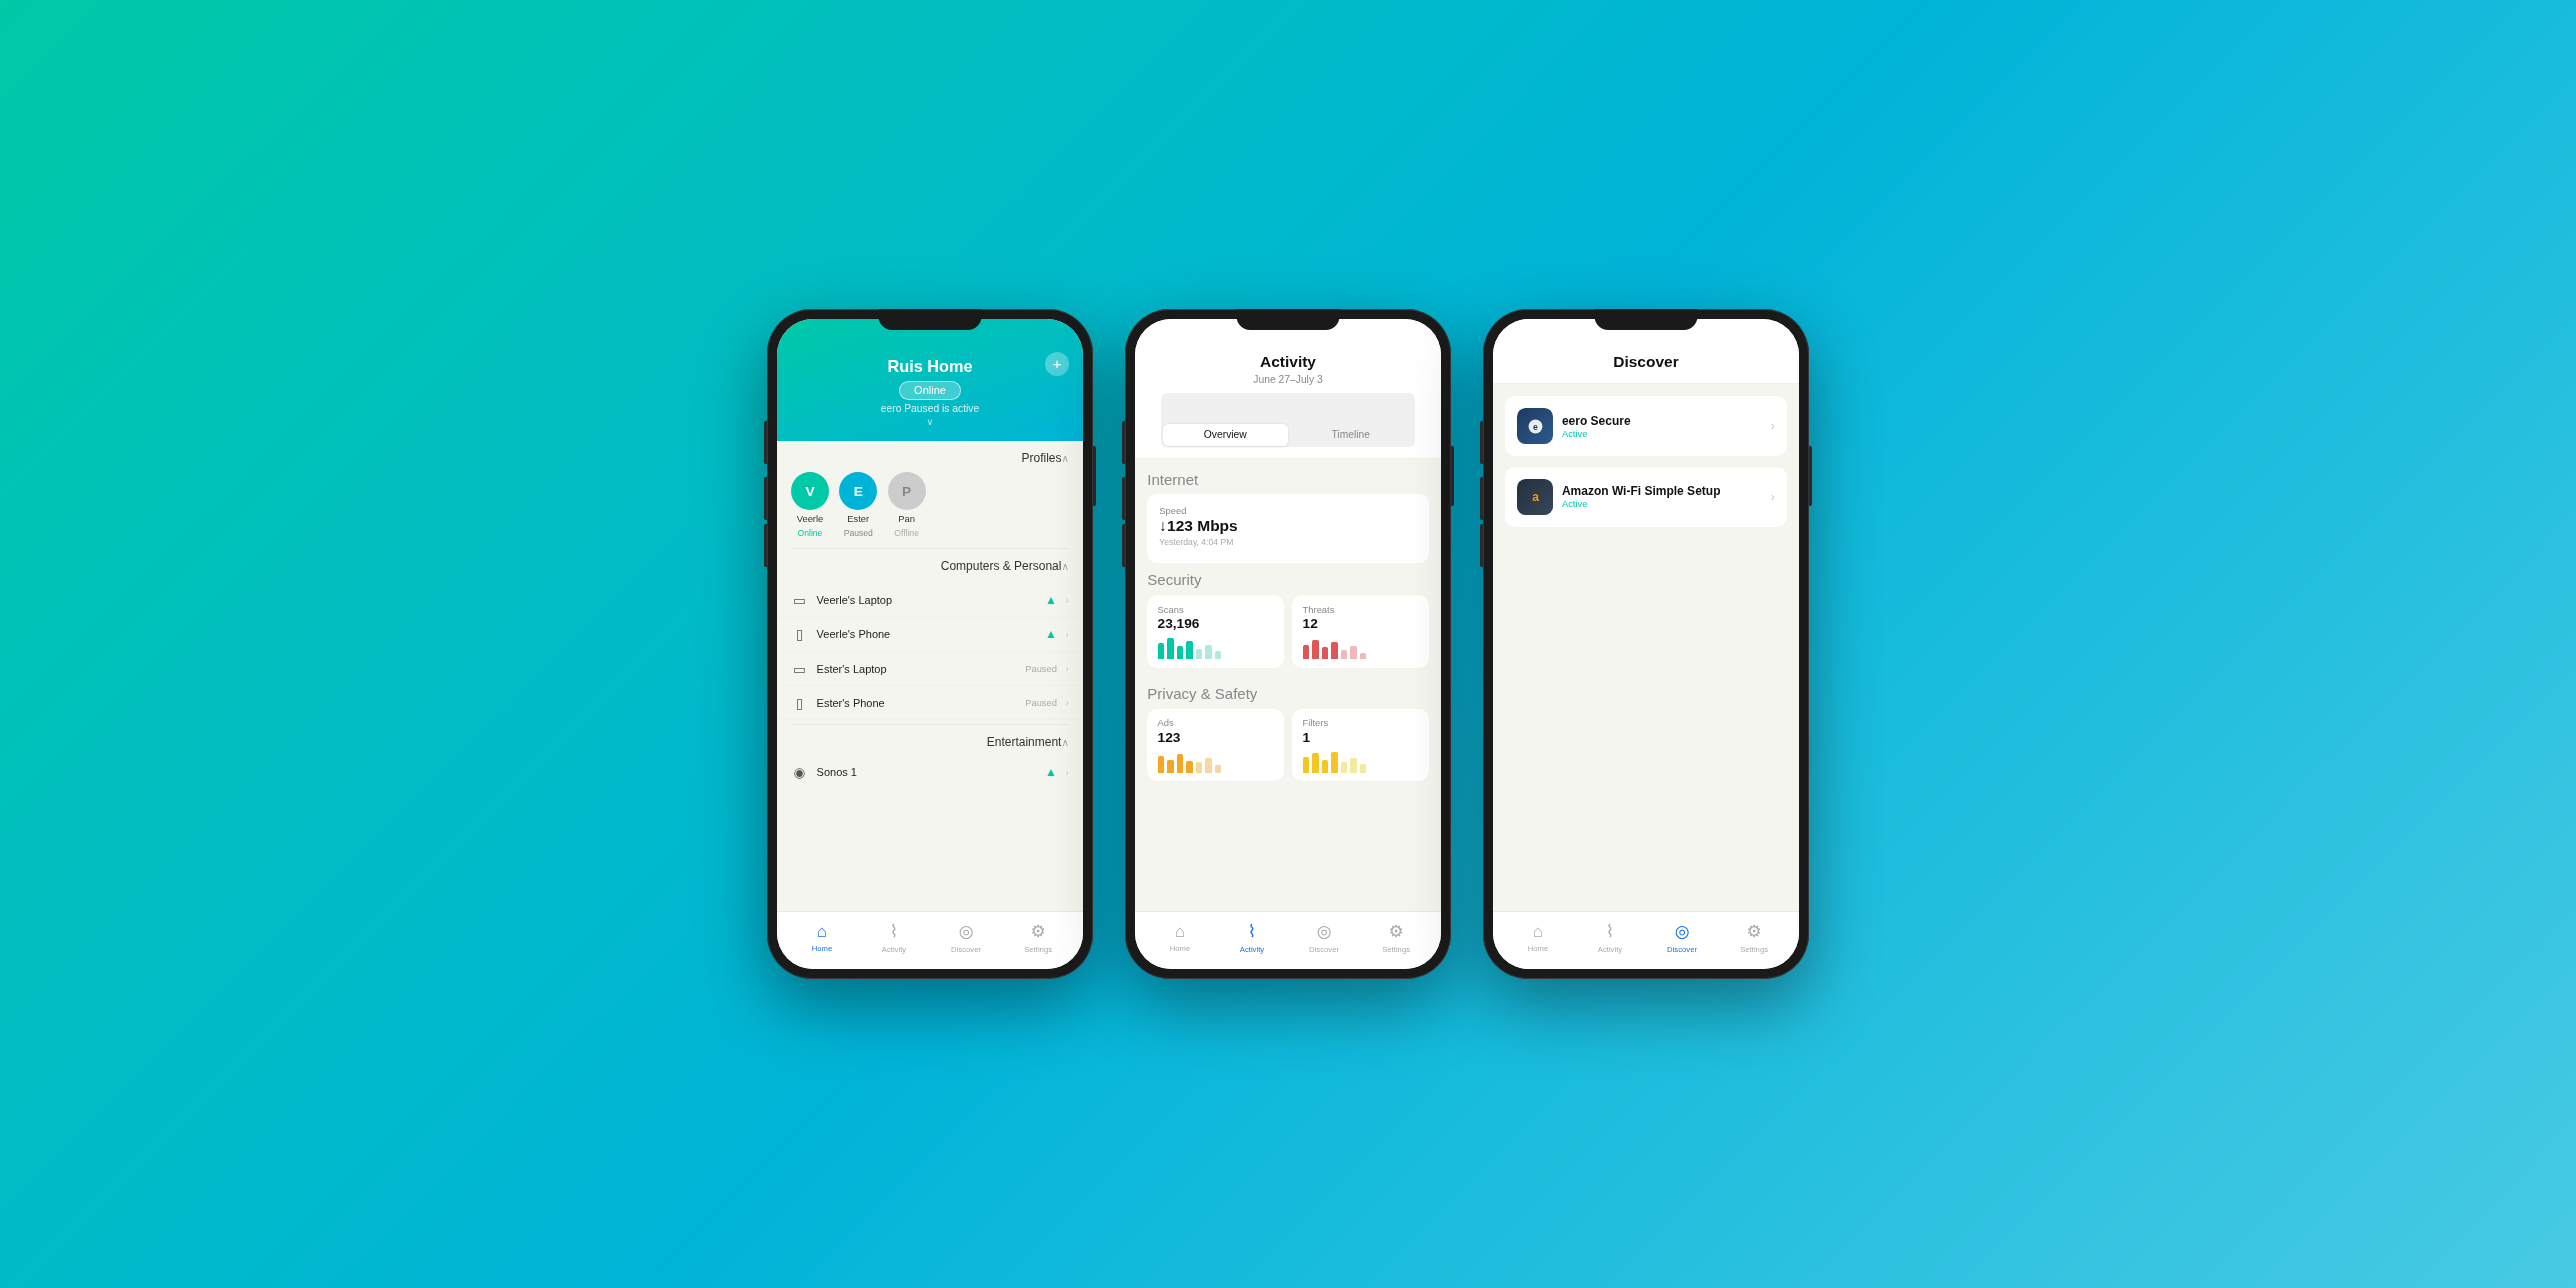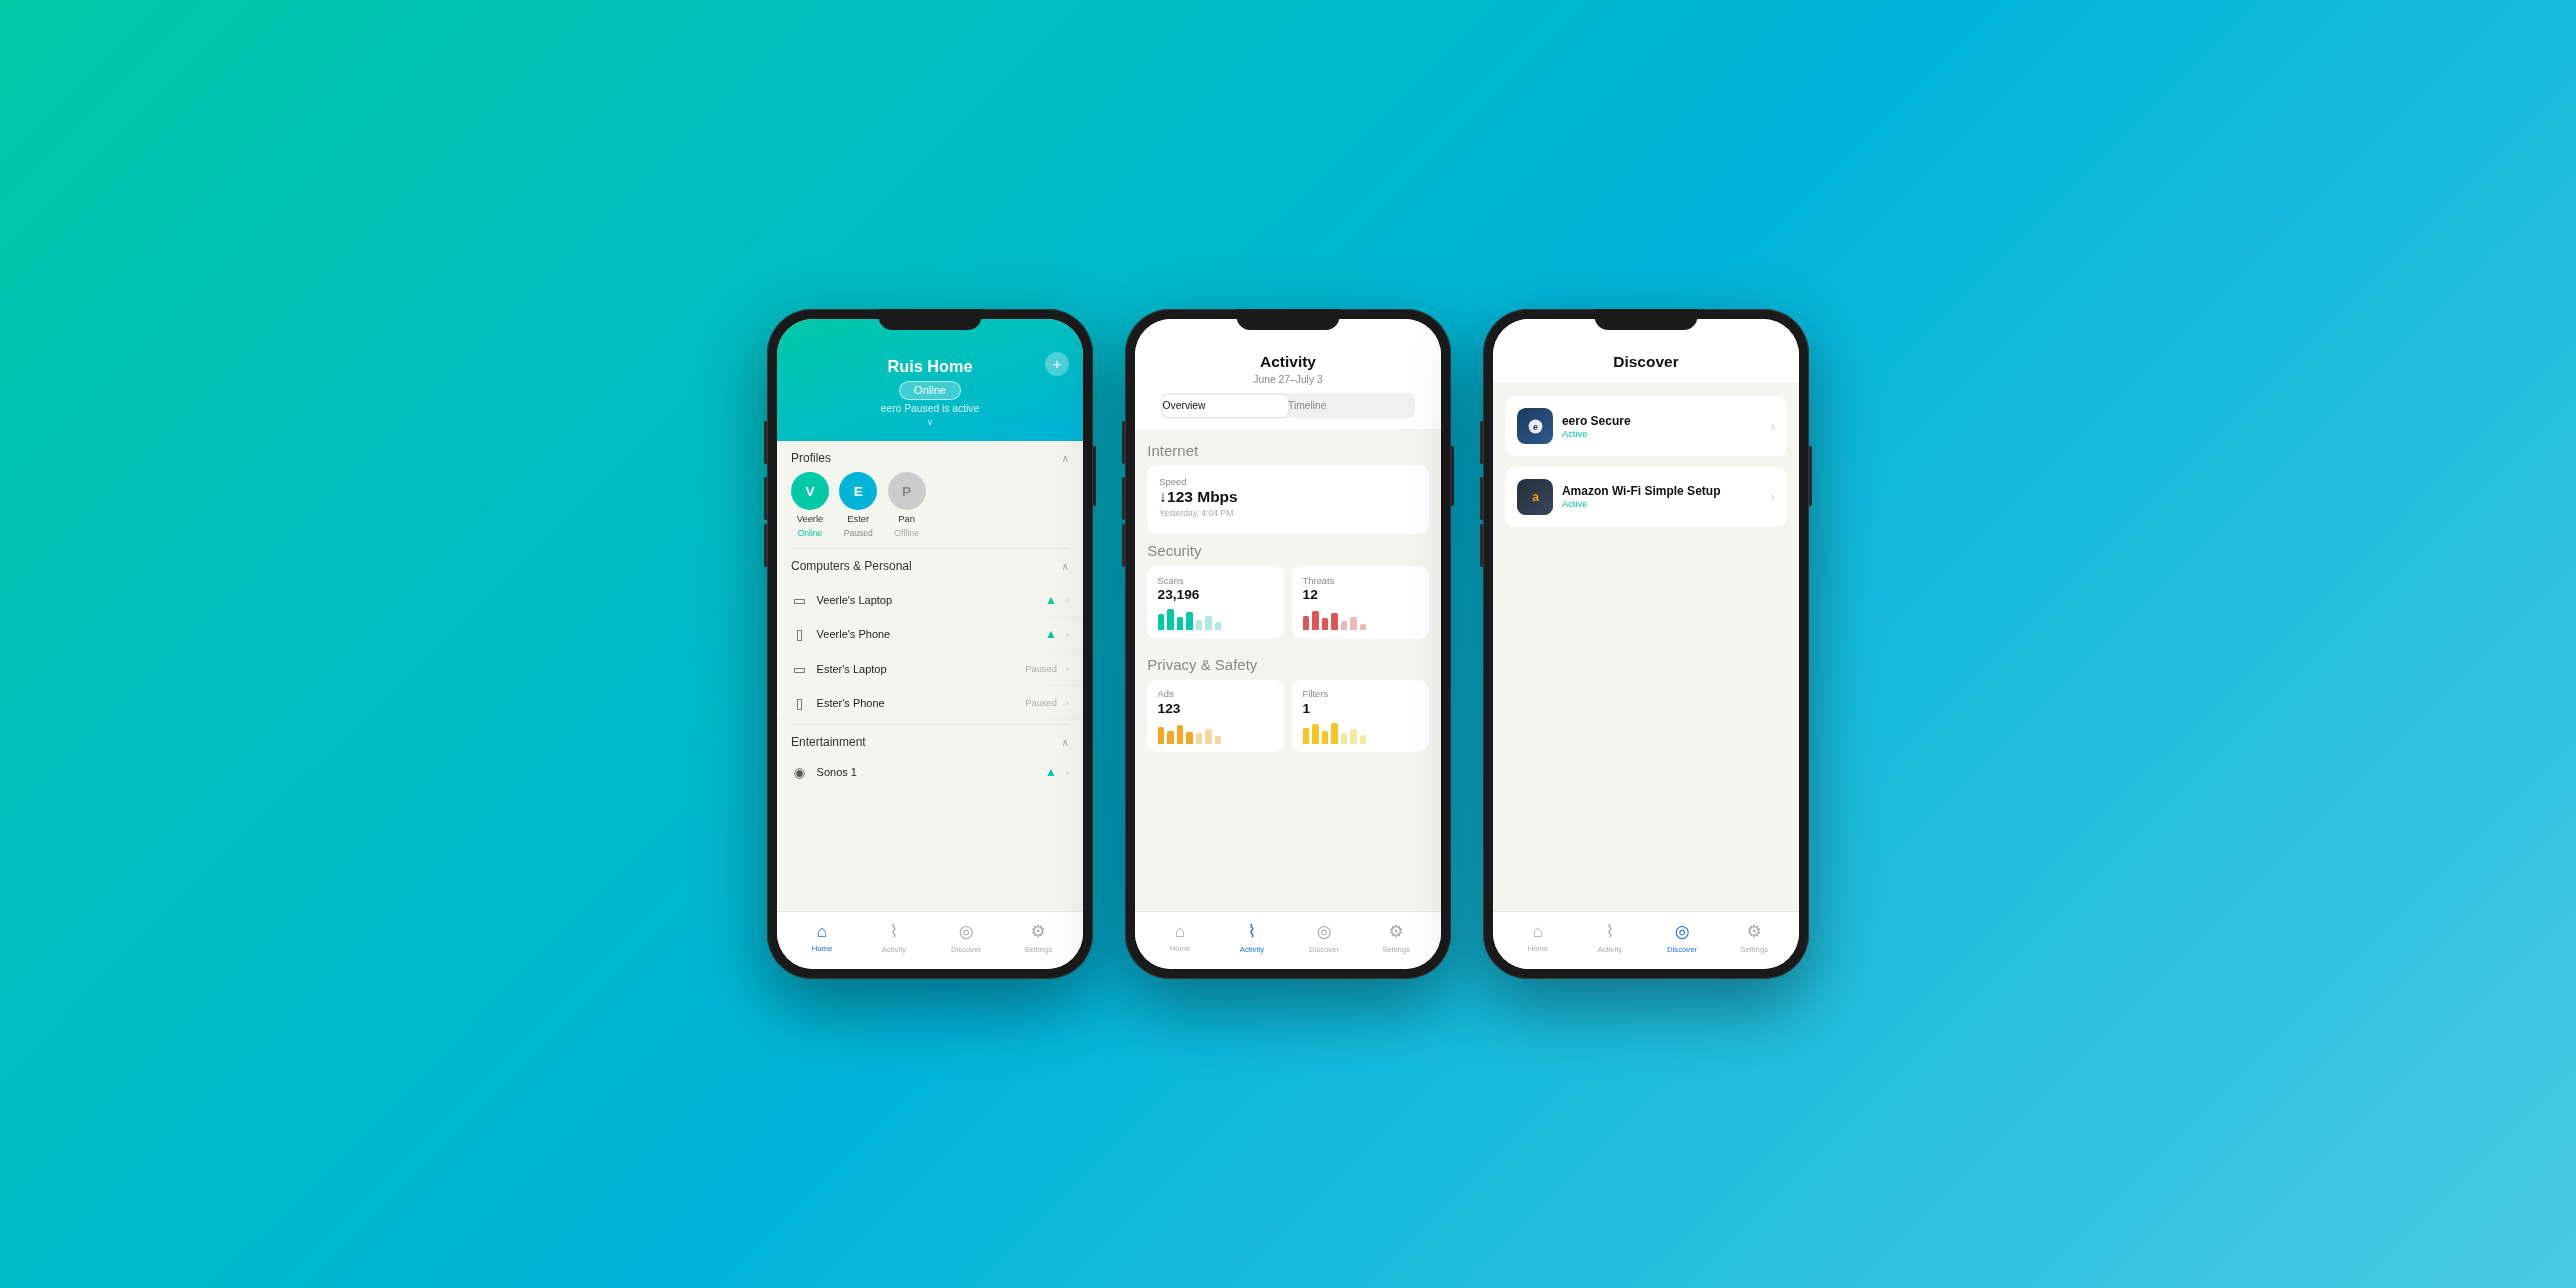--- a/index.html
+++ b/index.html
@@ -124,21 +124,21 @@
       font-size: 9.4px;
       margin-top: 1.7px;
     }
     .phone1-body {
       flex: 1;
       overflow: hidden;
       background: #f5f5f0;
     }
     .section-header {
       display: flex;
-      justify-content: space-between;
+      justify-content: flex-end;
       align-items: center;
       padding: 10.3px 13.7px 6.9px;
     }
     .section-title {
       font-size: 12px;
       font-weight: 500;
       color: #333;
     }
     .section-chevron {
       color: #aaa;
@@ -262,23 +262,24 @@
       background: #f0f0f0;
       border-radius: 6.9px;
       padding: 1.7px;
       margin: 0 8.6px;
     }
     .tab-btn {
       flex: 1;
       padding: 5.2px 0;
       font-size: 10.3px;
       font-weight: 500;
-      text-align: left;
+      text-align: center;
       border-radius: 5.2px;
       color: #888;
+      margin-top: 29px;
     }
     .tab-btn.active {
       background: white;
       color: #111;
       box-shadow: 0 0.9px 2.6px rgba(0,0,0,0.1);
     }
     .phone2-body {
       flex: 1;
       overflow: hidden;
       background: #f5f5f0;

